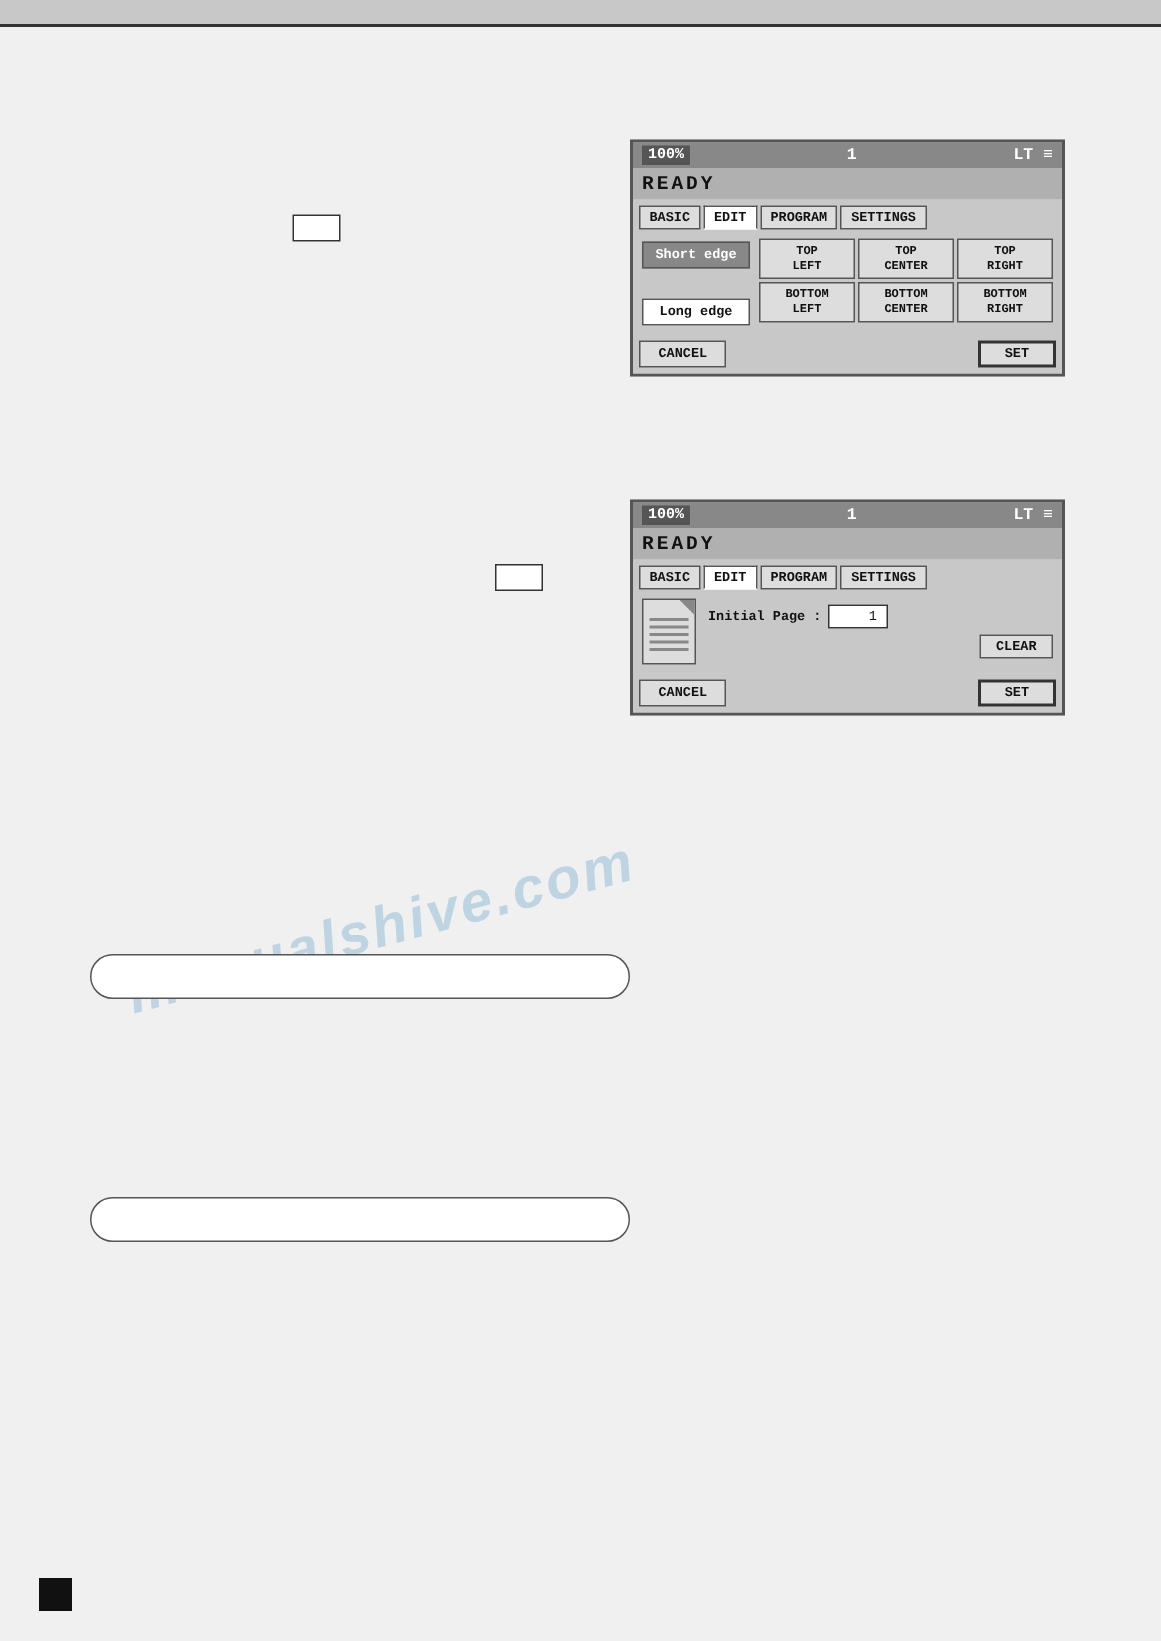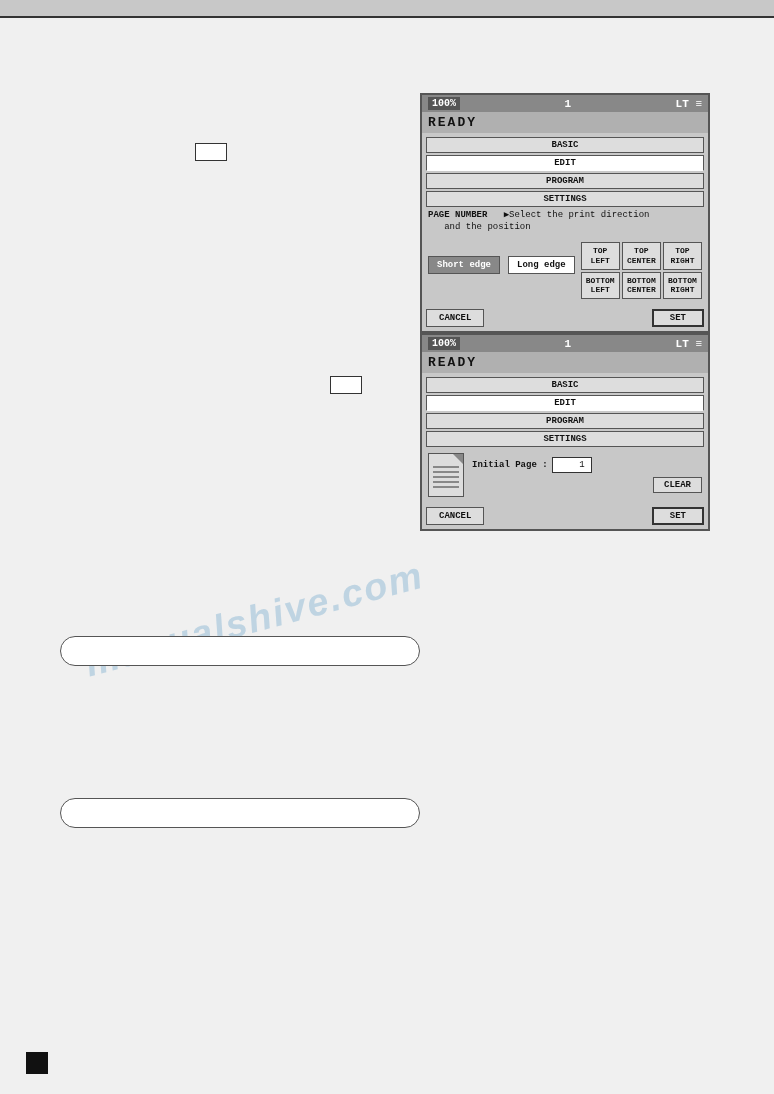--- a/index.html
+++ b/index.html
@@ -75,21 +75,20 @@
       font-family: 'Courier New', monospace;
       letter-spacing: 2px;
       color: #111;
     }
 
     .screen-panel .tab-row {
       display: flex;
       gap: 2px;
       padding: 4px 4px 0 4px;
       background: #c8c8c8;
-      flex-direction: column;
     }
 
     .tab-btn {
       border: 1.5px solid #555;
       background: #ddd;
       font-size: 9px;
       font-weight: bold;
       font-family: 'Courier New', monospace;
       padding: 2px 6px;
       cursor: pointer;
@@ -122,23 +121,23 @@
 
     
     .direction-grid {
       display: flex;
       gap: 6px;
       align-items: flex-start;
     }
 
     .edge-buttons {
       display: flex;
-      flex-direction: row;
-      gap: 8px;
-      margin-top: 14px;
+      flex-direction: column;
+      gap: 20px;
+      margin-top: 2px;
     }
 
     .edge-btn {
       border: 1.5px solid #555;
       background: #fff;
       font-size: 9px;
       font-family: 'Courier New', monospace;
       padding: 3px 8px;
       cursor: pointer;
       font-weight: bold;
@@ -344,25 +343,20 @@
 
     <div class="ready-bar">READY</div>
 
     <div class="tab-row">
       <button class="tab-btn">BASIC</button>
       <button class="tab-btn active">EDIT</button>
       <button class="tab-btn">PROGRAM</button>
       <button class="tab-btn">SETTINGS</button>
     </div>
 
-    <div class="instruction-bar">
-      <span class="label-bold">PAGE NUMBER</span>
-      <span style="white-space: pre;">  ▶Select the print direction
-   and the position</span>
-    </div>
 
     <div class="panel-body">
       <div class="direction-grid">
 
         <div class="edge-buttons">
           <button class="edge-btn selected">Short edge</button>
           <button class="edge-btn">Long edge</button>
         </div>
 
         <div class="position-grid">

